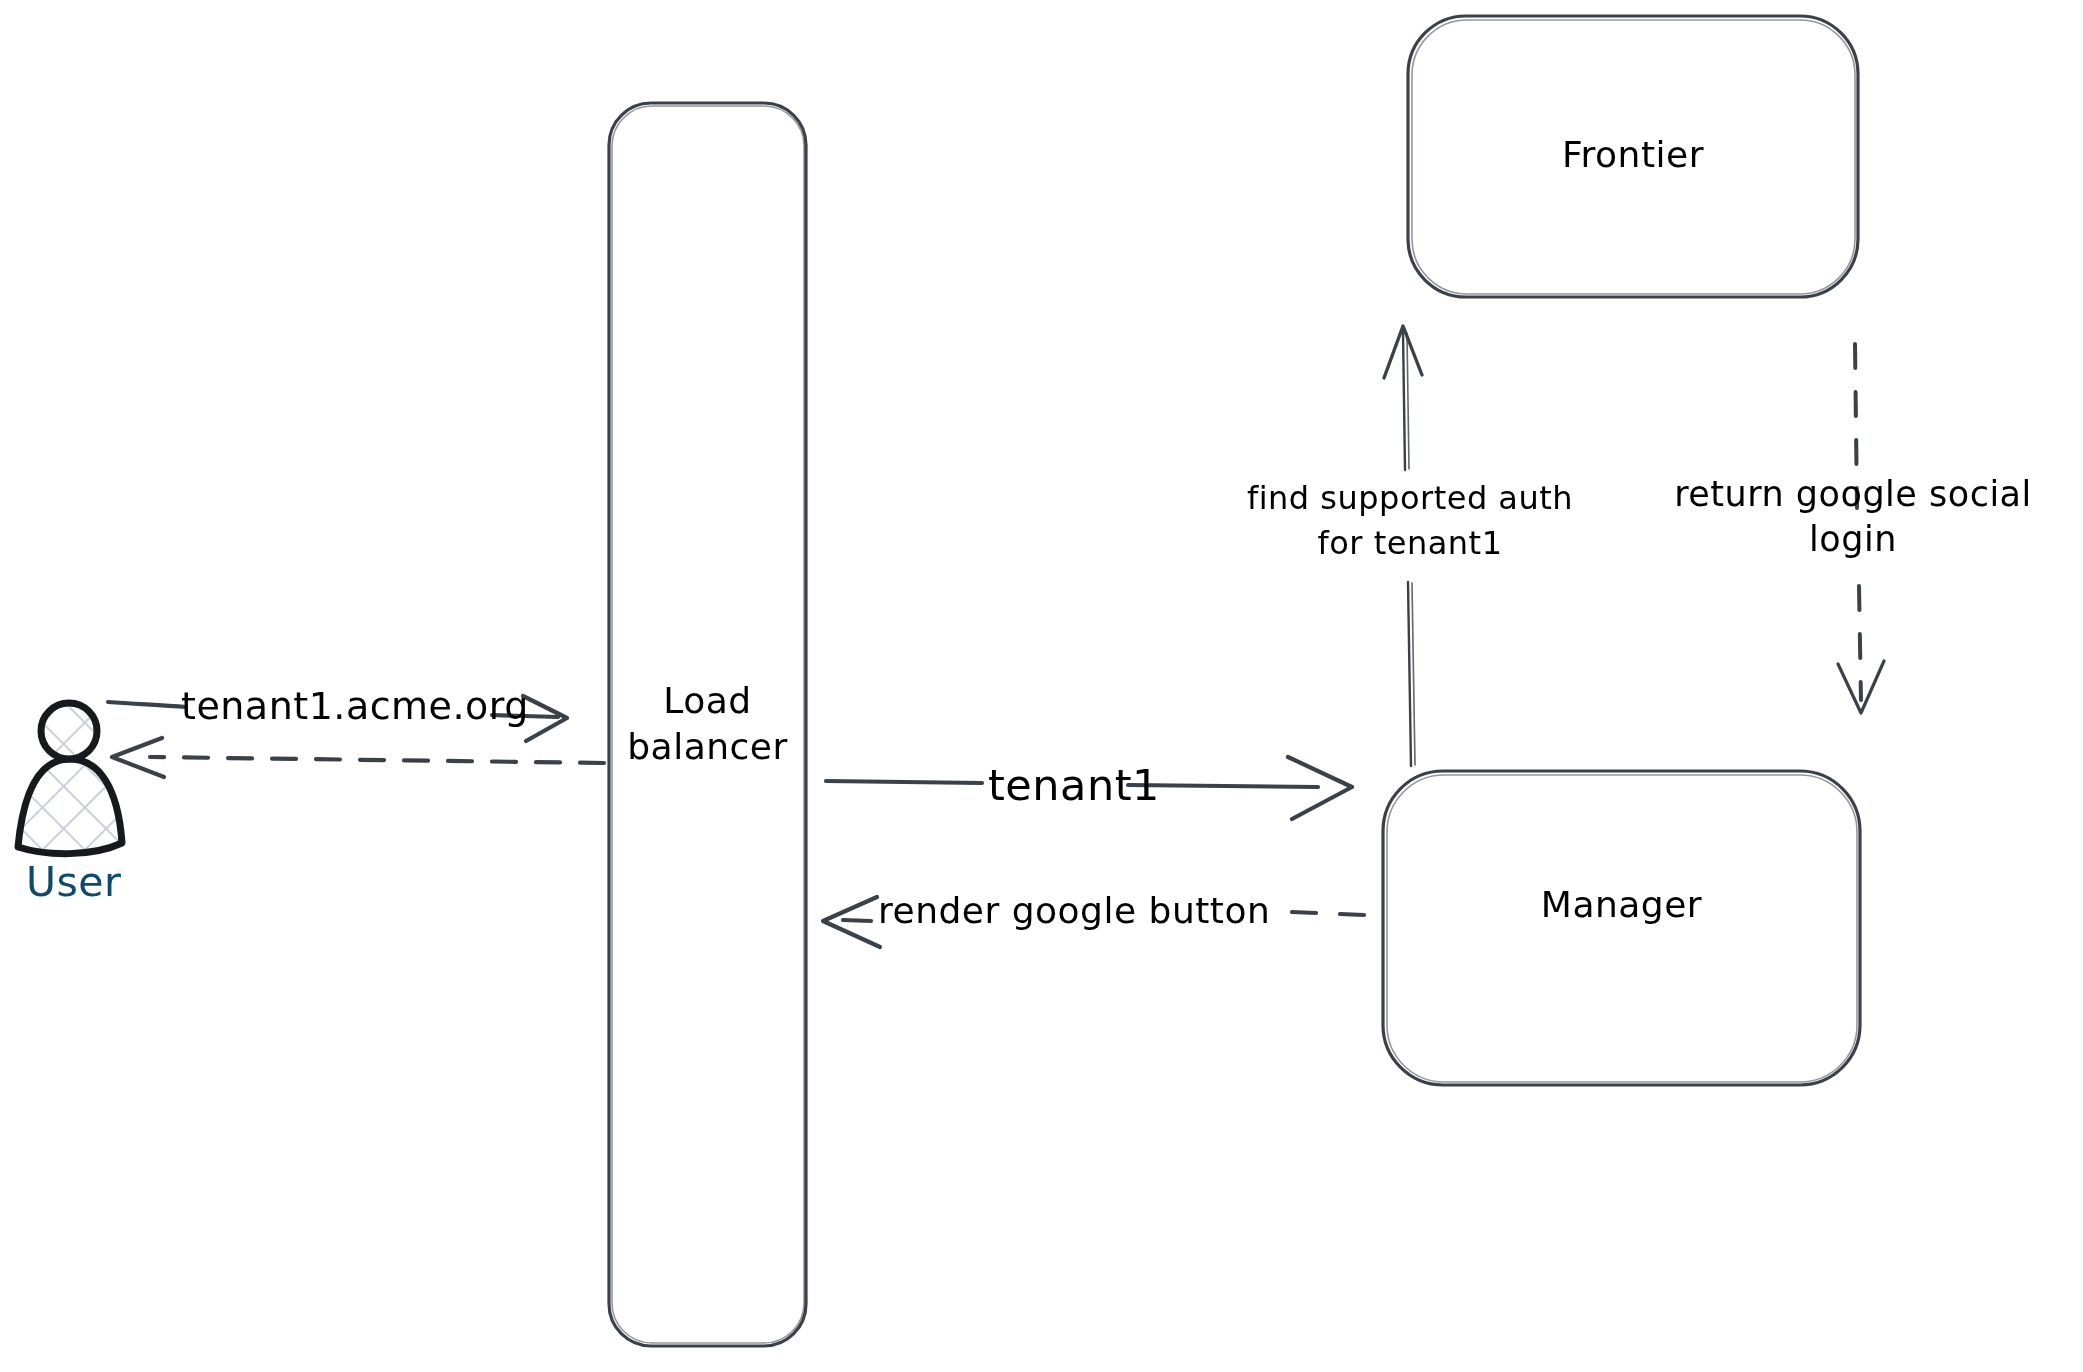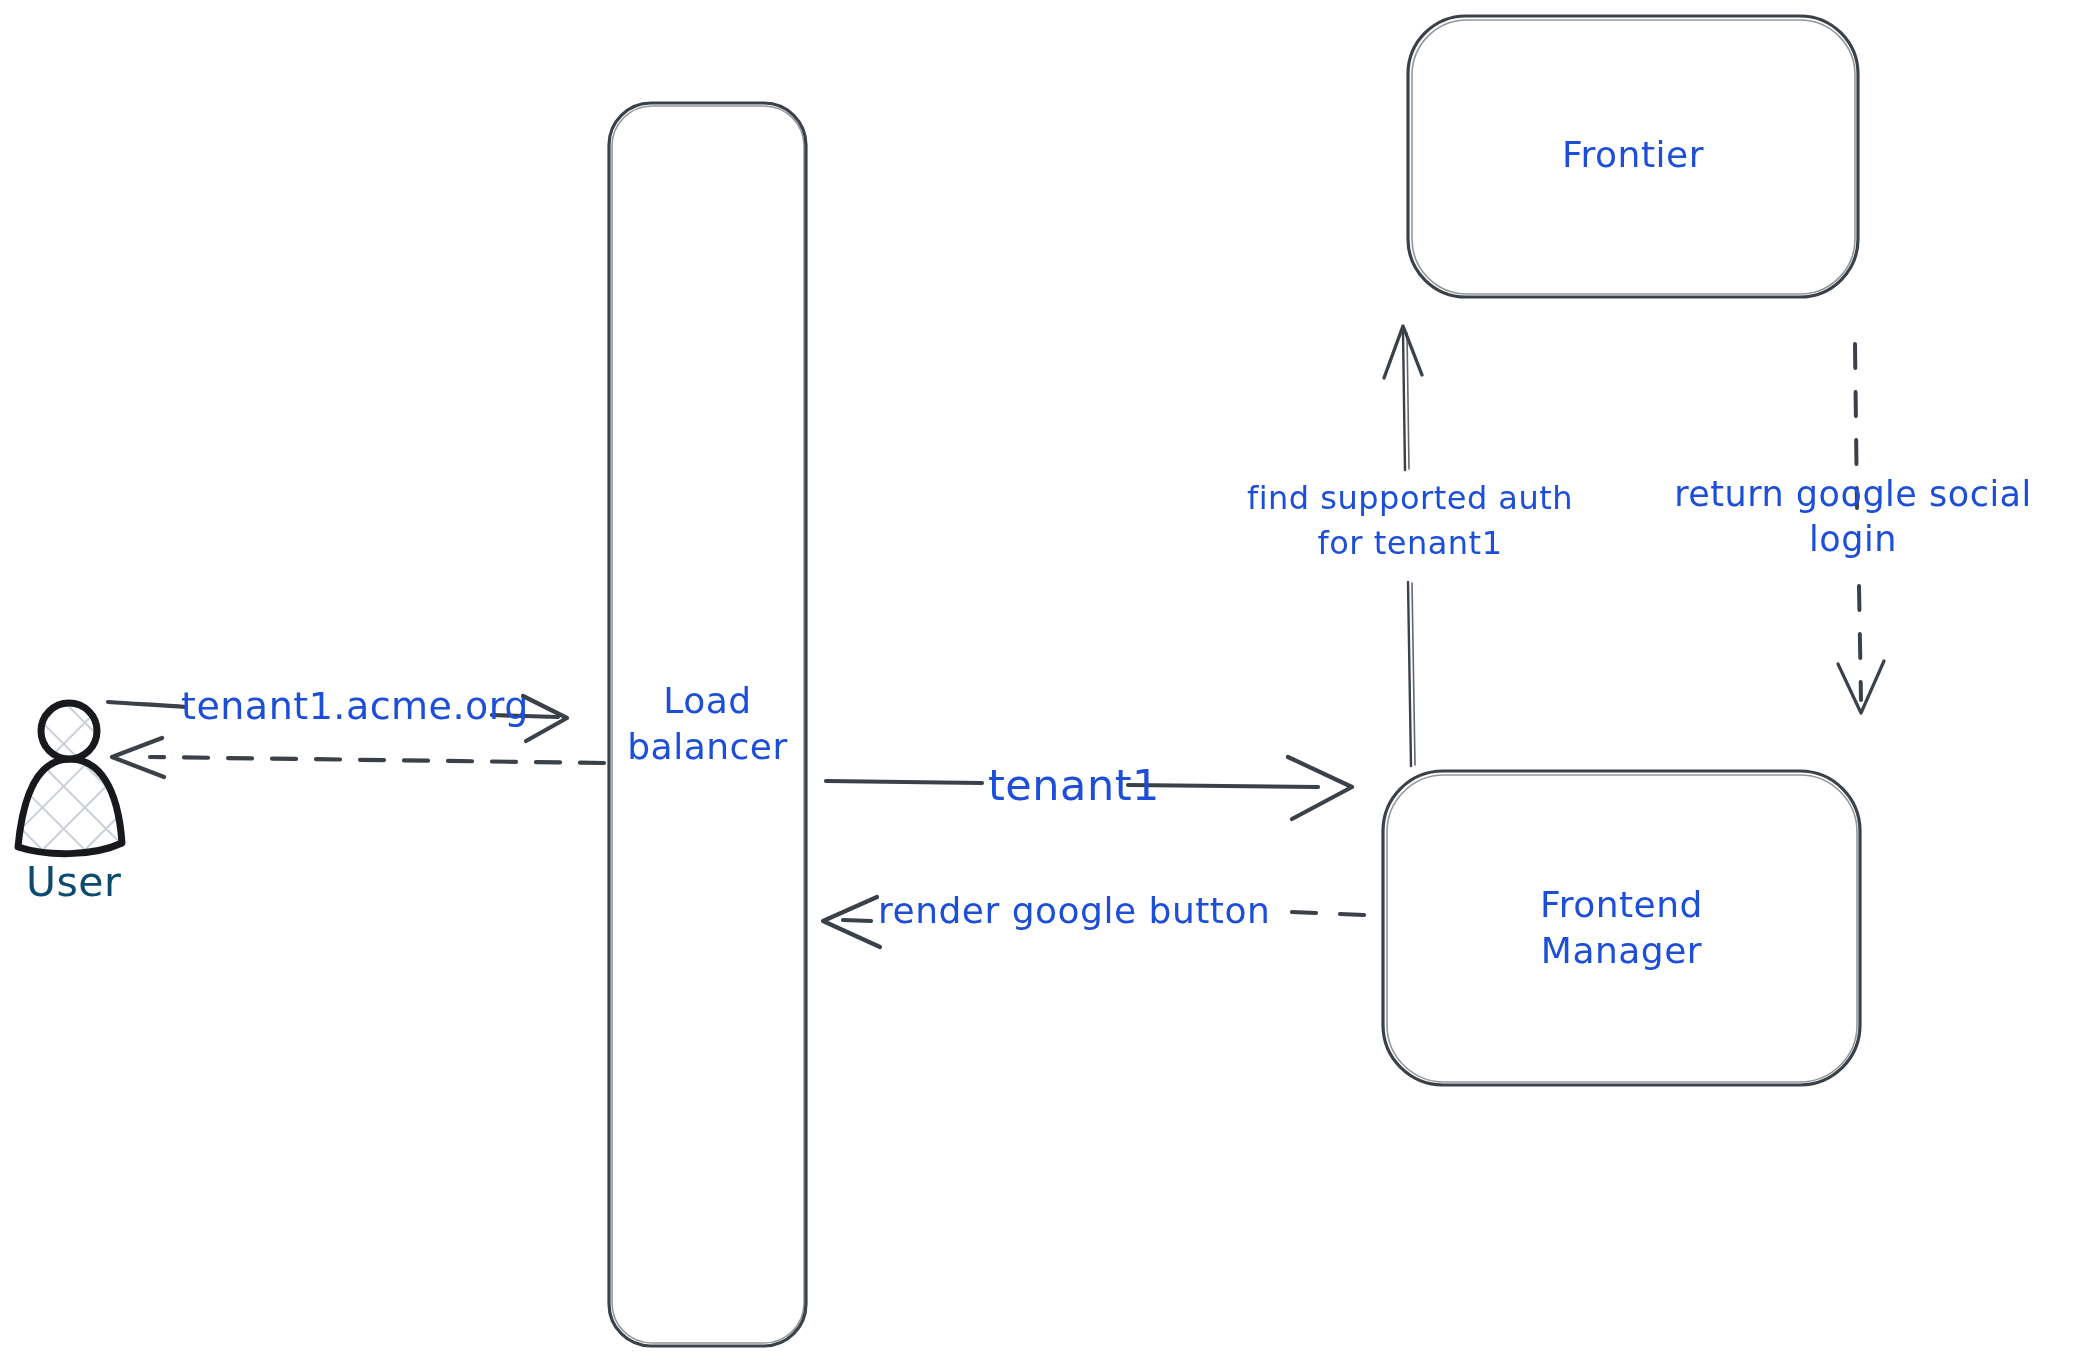--- a/index.html
+++ b/index.html
@@ -18,21 +18,21 @@
     background: #ffffff;
   }
   svg.layer {
     position: absolute;
     left: 0; top: 0;
     width: 2083px;
     height: 1372px;
   }
   .lbl {
     position: absolute;
-    color: #1d4ed8;
+    color: #000000;
     white-space: nowrap;
     letter-spacing: 0.5px;
   }
   .lbl.center { text-align: center; }
   .node-label { font-size: 36px; line-height: 46px; }
   .edge-label { font-size: 37px; }
   .user-label { font-size: 41px; color: #0c4a6e; }
 </style>
 </head>
 <body>
@@ -110,21 +110,20 @@
   <div class="lbl user-label" style="left:26px; top:858px;">User</div>
 
   <div class="lbl center node-label" style="left:609px; top:678px; width:197px;">
     <div>Load</div>
     <div>balancer</div>
   </div>
 
   <div class="lbl center node-label" style="left:1408px; top:132px; width:450px;">Frontier</div>
 
   <div class="lbl center node-label" style="left:1383px; top:882px; width:477px;">
-    <div>Frontend</div>
     <div>Manager</div>
   </div>
 
   <div class="lbl edge-label" style="left:181px; top:684px; font-size:38px;">tenant1.acme.org</div>
 
   <div class="lbl edge-label" style="left:988px; top:760px; font-size:43px;">tenant1</div>
 
   <div class="lbl edge-label" style="left:878px; top:890px; font-size:36px;">render google button</div>
 
   <div class="lbl center edge-label" style="left:1160px; top:476px; width:500px; font-size:32px; line-height:45px;">

